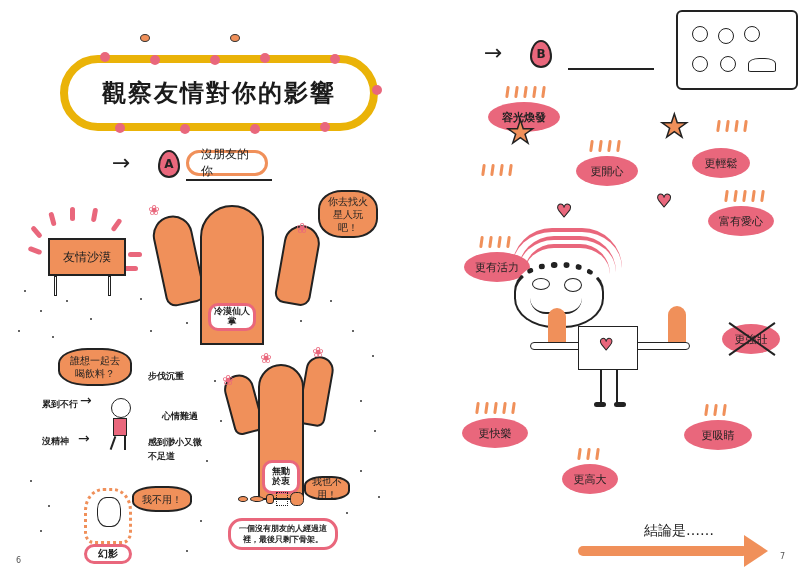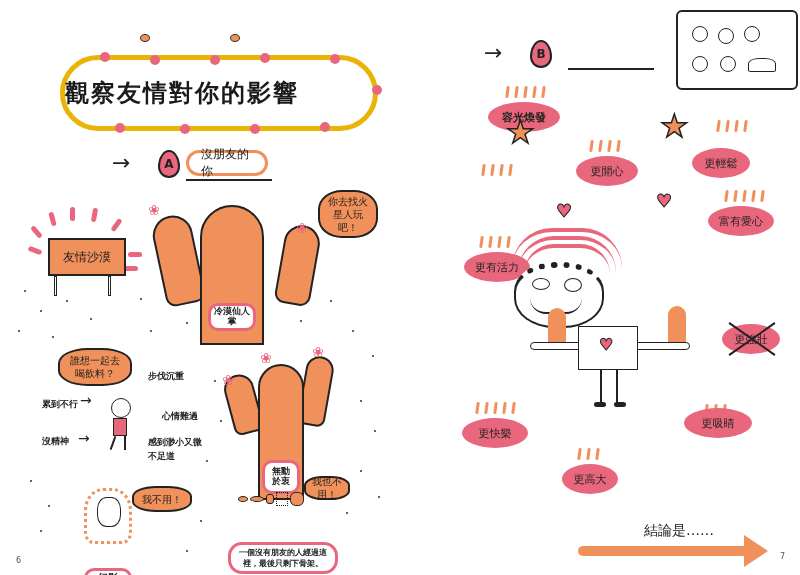--- a/index.html
+++ b/index.html
@@ -9,22 +9,22 @@
   .page.left { left: 0; }
   .page.right { left: 400px; }
   .abs { position: absolute; }
 
   
   .preface-tag { left: 148px; top: 28px; width: 84px; height: 22px; border: 2px solid #222; border-radius: 50%; background:#fff;
     display:flex; align-items:center; justify-content:center; font-size: 12px; margin-top: 32px; }
   .bow { width: 10px; height: 8px; background:#f0905a; border:1px solid #333; border-radius: 50%; }
 
   
-  .title-frame { left: 60px; top: 55px; width: 318px; height: 76px; border: 5px solid #eab308; border-radius: 38px; background:#fff;
-    display:flex; align-items:center; }
+  .title-frame { left: 60px; top: 55px; width: 318px; height: 76px; border: 8px solid #eab308; border-radius: 38px; background:#fff;
+    display:flex; align-items:center; justify-content:center; }
   .title-text { font-size: 24px; font-weight: bold; letter-spacing: 2px; color:#1a1a1a; }
   .bead { width: 10px; height: 10px; border-radius: 50%; background:#e9677c; }
 
   .arrow { font-size: 22px; color:#222; }
   .badge-letter { width: 22px; height: 28px; border-radius: 50% 50% 50% 50% / 60% 60% 40% 40%; background:#e9677c; border:2px solid #222;
     display:flex; align-items:center; justify-content:center; font-size: 12px; font-weight: bold; color:#222; }
   .section-label { height: 26px; border: 3px solid #f0905a; border-radius: 14px; background:#fff; display:flex; align-items:center; justify-content:center; font-size: 12px; padding: 0 12px; }
   .underline { height: 2px; background:#222; }
 
   
@@ -35,21 +35,21 @@
   
   .cactus-body { background:#f0905a; border: 2px solid #222; }
   .cactus-label { background:#fff; border:3px solid #e9677c; border-radius: 10px; font-size: 9px; display:flex; align-items:center; justify-content:center; text-align:center; line-height:1.1; font-family:"DejaVu Serif", serif; font-weight:bold;}
   .flower { color:#e9677c; font-size: 14px; }
 
   .bubble { background:#f0905a; border:2px solid #222; border-radius: 50%; display:flex; align-items:center; justify-content:center; text-align:center; font-size: 10px; line-height: 1.3; }
 
   .note { font-size: 9px; font-family:"DejaVu Serif", serif; font-weight:bold; white-space:nowrap; }
   .dot { width: 2px; height: 2px; background:#333; border-radius: 50%; position:absolute; }
 
-  .frame-label { background:#fff; border:3px solid #e9677c; border-radius: 14px; display:flex; align-items:center; justify-content:center; font-size: 10px; font-family:"DejaVu Serif", serif; font-weight:bold; text-align:center; line-height:1.4;margin-top:24px; }
+  .frame-label { background:#fff; border:3px solid #e9677c; border-radius: 14px; display:flex; align-items:center; justify-content:center; font-size: 10px; font-family:"DejaVu Serif", serif; font-weight:bold; text-align:center; line-height:1.4; }
 
   .page-num { font-size: 8px; color:#555; }
 
   
   .trait { background:#e9677c; border-radius: 50% / 50%; display:flex; align-items:center; justify-content:center; font-size: 11px; color:#222; height: 30px; }
   .trait-rays { display:flex; gap: 6px; justify-content:center; }
   .trait-rays span { width: 3px; height: 12px; background:#f0905a; border-radius: 2px; transform: rotate(8deg); }
   .star { color:#f0905a; font-size: 32px; -webkit-text-stroke: 1.5px #222; line-height:1; }
   .heart { color:#e9677c; font-size: 18px; -webkit-text-stroke: 1px #222; line-height:1;}
   .friends-box { border: 2px solid #222; border-radius: 6px; background:#fff; }
@@ -316,21 +316,21 @@
     </div>
   <div class="abs trait" style="left:62px;top:418px;width:66px;">
     <span>更快樂</span>
   </div>
 
   <div class="abs trait-rays" style="left:300px;top:404px;width:30px;">
       <span></span>
       <span></span>
       <span></span>
     </div>
-  <div class="abs trait" style="left:284px;top:408px;width:68px;">
+  <div class="abs trait" style="left:284px;top:420px;width:68px;">
     <span>更吸睛</span>
   </div>
 
   <div class="abs trait-rays" style="left:176px;top:448px;width:24px;">
       <span></span>
       <span></span>
       <span></span>
     </div>
   <div class="abs trait" style="left:162px;top:464px;width:56px;">
     <span>更高大</span>

